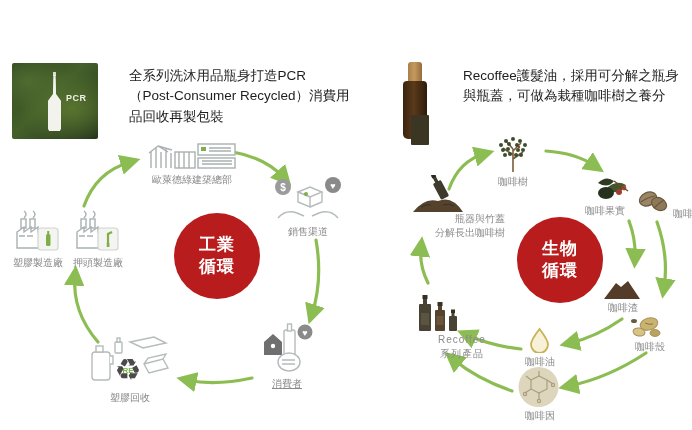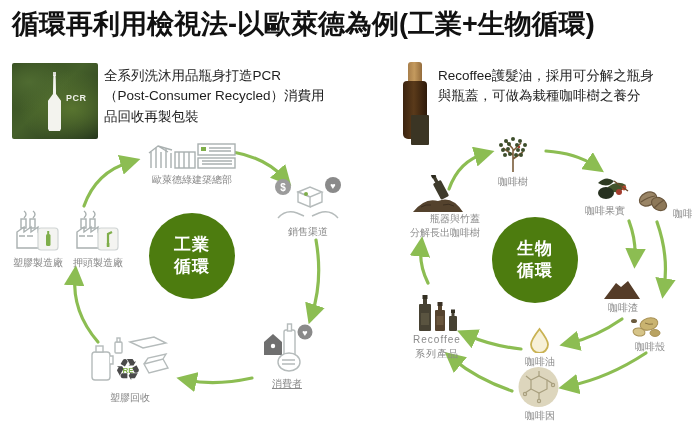--- a/index.html
+++ b/index.html
@@ -1,49 +1,48 @@
 <!DOCTYPE html>
 <html><head>
 <meta charset="utf-8">
 <style>
   html,body{margin:0;padding:0;background:#fff;}
   .canvas{position:relative;width:692px;height:430px;background:#fff;overflow:hidden;
           font-family:"Liberation Sans",sans-serif;}
   .title{position:absolute;left:12px;top:6px;width:676px;font-size:27px;font-weight:800;
          color:#111;letter-spacing:0px;white-space:nowrap;}
-  .ml{white-space:pre-line;}
+  .ml{white-space:pre-line;margin-left:25px;}
   .intro-text{position:absolute;font-size:13.5px;line-height:1.5;color:#1d1d1d;}
   .photo-pcr{position:absolute;left:12px;top:63px;width:86px;height:76px;
      background:
        radial-gradient(60px 40px at 20% 25%,#4f6b31 0%,rgba(79,107,49,0) 70%),
        radial-gradient(70px 50px at 70% 60%,#58742f 0%,rgba(88,116,47,0) 75%),
        linear-gradient(135deg,#33491f 0%,#45602a 45%,#20301a 100%);
      border-radius:2px;}
   .pcr-bottle{position:absolute;left:36px;top:12px;width:13px;height:56px;background:#f3f3ee;
      clip-path:polygon(42% 0,58% 0,60% 8%,62% 34%,100% 46%,100% 96%,92% 100%,8% 100%,0 96%,0 46%,38% 34%,40% 8%);}
   .pcr-cap{position:absolute;left:41px;top:9px;width:3px;height:4px;background:#dcdcd6;}
   .pcr-label{position:absolute;left:54px;top:30px;color:#eef0e8;font-size:9px;font-weight:700;letter-spacing:.5px;}
   .photo-oil{position:absolute;left:398px;top:62px;width:34px;height:78px;}
   .oil-cap{position:absolute;left:10px;top:0;width:14px;height:20px;background:linear-gradient(90deg,#a87f4b,#c49a5e 45%,#946c3c);border-radius:3px 3px 0 0;}
   .oil-body{position:absolute;left:5px;top:19px;width:24px;height:58px;background:linear-gradient(90deg,#3c2410,#5a3a1a 45%,#2e1a0a);border-radius:4px 4px 5px 5px;}
   .oil-lbl{position:absolute;left:8px;top:34px;width:18px;height:30px;background:#3b3524;border-radius:1px;}
-  .cycle-circle{position:absolute;width:86px;height:86px;border-radius:50%;background:#4d7c0f;
+  .cycle-circle{position:absolute;width:86px;height:86px;border-radius:50%;background:#b91c1c;
      display:flex;align-items:center;justify-content:center;text-align:center;
      color:#fff;font-size:17px;font-weight:700;line-height:1.3;letter-spacing:1px;}
   .node{position:absolute;}
   .node-label{position:absolute;font-size:10px;color:#8a8a8a;text-align:center;line-height:1.35;}
   .mono-ish{letter-spacing:1px;}
   svg{display:block;}
 </style>
 </head>
 <body>
 
 <div class="canvas">
 
-  <div class="title">循環再利用檢視法-以歐萊德為例(工業+生物循環)</div>
 
   <div class="photo-pcr">
     <div class="pcr-cap"></div>
     <div class="pcr-bottle"></div>
     <div class="pcr-label">PCR</div>
   </div>
   <div class="intro-text ml" style="left:104px;top:66px;width:248px;">全系列洗沐用品瓶身打造PCR
 （Post-Consumer Recycled）消費用
 品回收再製包裝</div>
 

